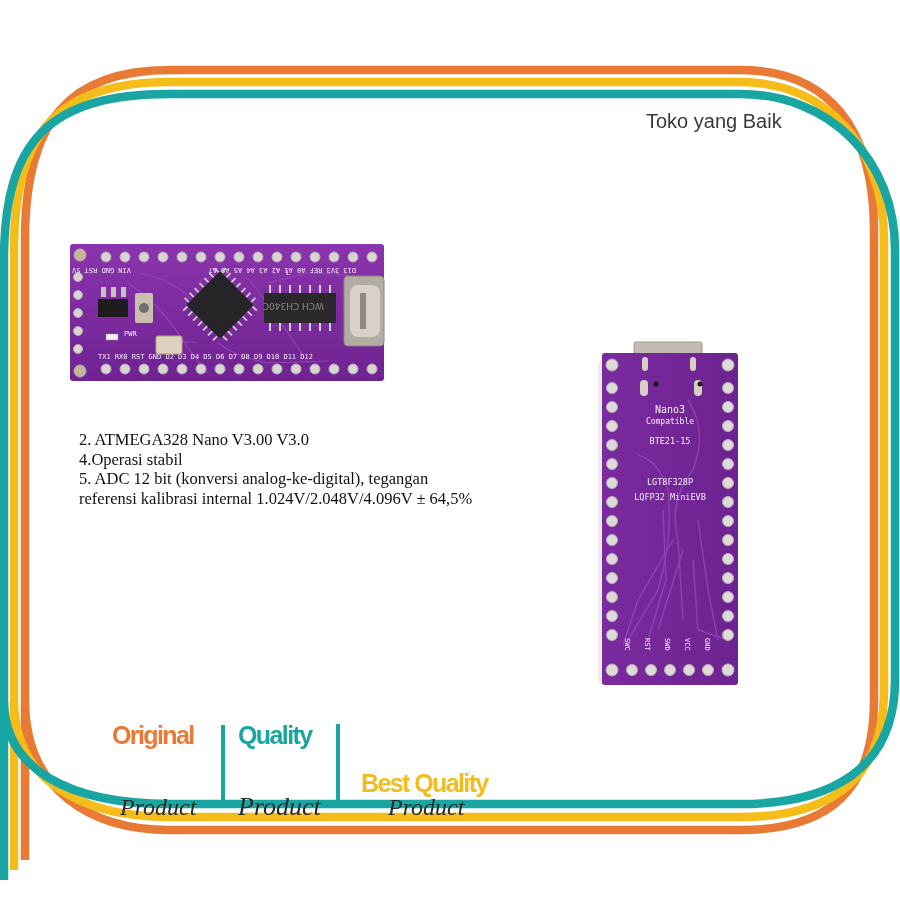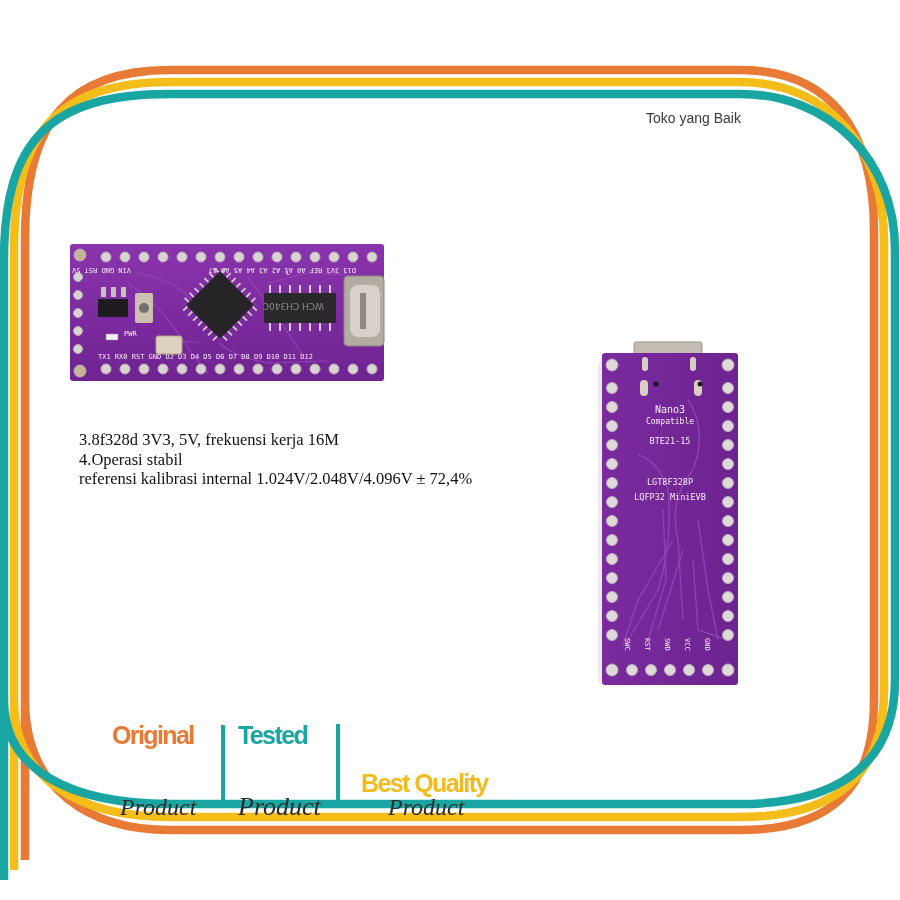--- a/index.html
+++ b/index.html
@@ -6,21 +6,21 @@
   html, body { width: 900px; height: 900px; background: #ffffff; overflow: hidden; }
   body { position: relative; font-family: "Liberation Sans", sans-serif; }
 
   .frame { position: absolute; left: 0; top: 0; width: 900px; height: 900px; }
 
   .brand { position: absolute; left: 624px; top: 112px; }
   .brand-logo { font-family: "Liberation Sans", sans-serif; font-weight: bold; font-size: 47px; letter-spacing: -1.5px; line-height: 48px; }
   .brand-logo .c1 { color: #e87a35; }
   .brand-logo .c2 { color: #19a6a3; }
   .brand-logo .c3 { color: #f2bc1c; }
-  .brand-tag { font-family: "Liberation Sans", sans-serif; font-size: 14px; color: #3a3a3a; margin-left: 22px; margin-top: -2px; letter-spacing: 0px; }
+  .brand-tag { font-family: "Liberation Sans", sans-serif; font-size: 20px; color: #3a3a3a; margin-left: 22px; margin-top: -2px; letter-spacing: 0px; }
 
   .specs { position: absolute; left: 79px; top: 430px; font-family: "Liberation Serif", serif; font-size: 16.5px; line-height: 19.5px; color: #111; white-space: nowrap; }
 
   .board-h { position: absolute; left: 68px; top: 243px; width: 318px; height: 140px; }
   .board-v { position: absolute; left: 598px; top: 340px; width: 144px; height: 346px; }
 
   .badges { position: absolute; left: 0; top: 0; width: 900px; height: 872px; pointer-events: none; }
   .badge-title { position: absolute; font-family: "Liberation Sans", sans-serif; font-weight: bold; font-size: 25px; letter-spacing: -1.6px; }
   .badge-sub { position: absolute; font-family: "Liberation Serif", serif; font-style: italic; font-size: 24px; color: #2a2a2a; margin-top: 24px; }
   .divider { position: absolute; width: 4px; background: #19a6a3; }
@@ -275,31 +275,32 @@
   <g fill="#f4eef6" font-family="DejaVu Sans Mono, monospace" font-size="7">
     <text transform="translate(30 320) rotate(90)" x="-22" y="3">SWC</text>
     <text transform="translate(50 320) rotate(90)" x="-22" y="3">RST</text>
     <text transform="translate(70 320) rotate(90)" x="-22" y="3">SWD</text>
     <text transform="translate(90 320) rotate(90)" x="-22" y="3">VCC</text>
     <text transform="translate(110 320) rotate(90)" x="-22" y="3">GND</text>
   </g>
 </svg>
 
 <div class="specs">
-  <div>3.8f328d 3V3, 5V, frekuensi kerja 16M</div>
+  <div>2. ATMEGA328 Nano V3.00 V3.0</div>
   <div>4.Operasi stabil</div>
-  <div>referensi kalibrasi internal 1.024V/2.048V/4.096V ± 72,4%</div>
+  <div>5. ADC 12 bit (konversi analog-ke-digital), tegangan</div>
+  <div>referensi kalibrasi internal 1.024V/2.048V/4.096V ± 64,5%</div>
 </div>
 
 <div class="badges">
   <div class="badge-title" style="left:112px; top:721px; color:#e87a35;">Original</div>
   <div class="badge-sub" style="left:120px; top:770px;">Product</div>
 
   <div class="divider" style="left:221px; top:725px; height:78px;"></div>
 
-  <div class="badge-title" style="left:238px; top:721px; color:#19a6a3;">Tested</div>
+  <div class="badge-title" style="left:238px; top:721px; color:#19a6a3;">Quality</div>
   <div class="badge-sub" style="left:238px; top:768px; font-size:26px;">Product</div>
 
   <div class="divider" style="left:336px; top:724px; height:79px;"></div>
 
   <div class="badge-title" style="left:361px; top:721px; color:#f2bc1c;margin-top:48px;">Best Quality</div>
   <div class="badge-sub" style="left:388px; top:770px;">Product</div>
 </div>
 
 </body></html>

